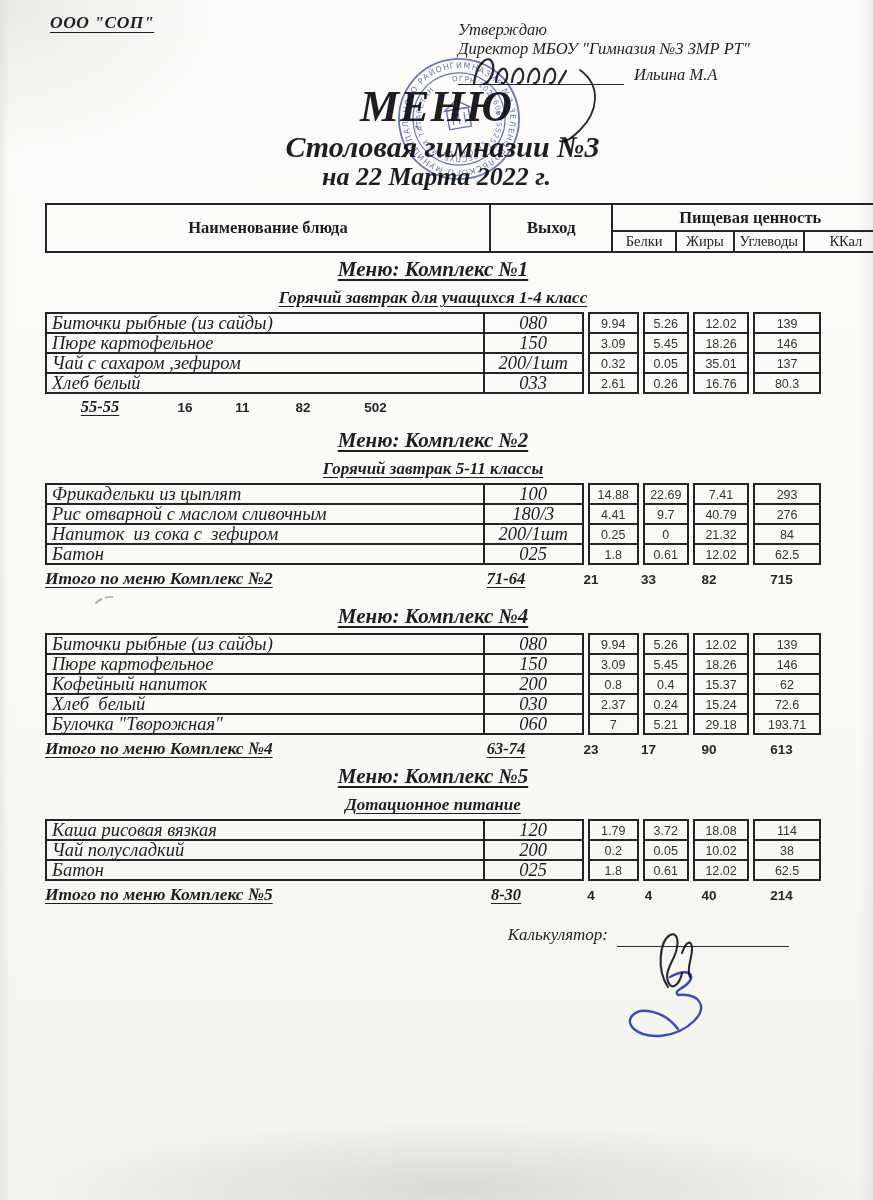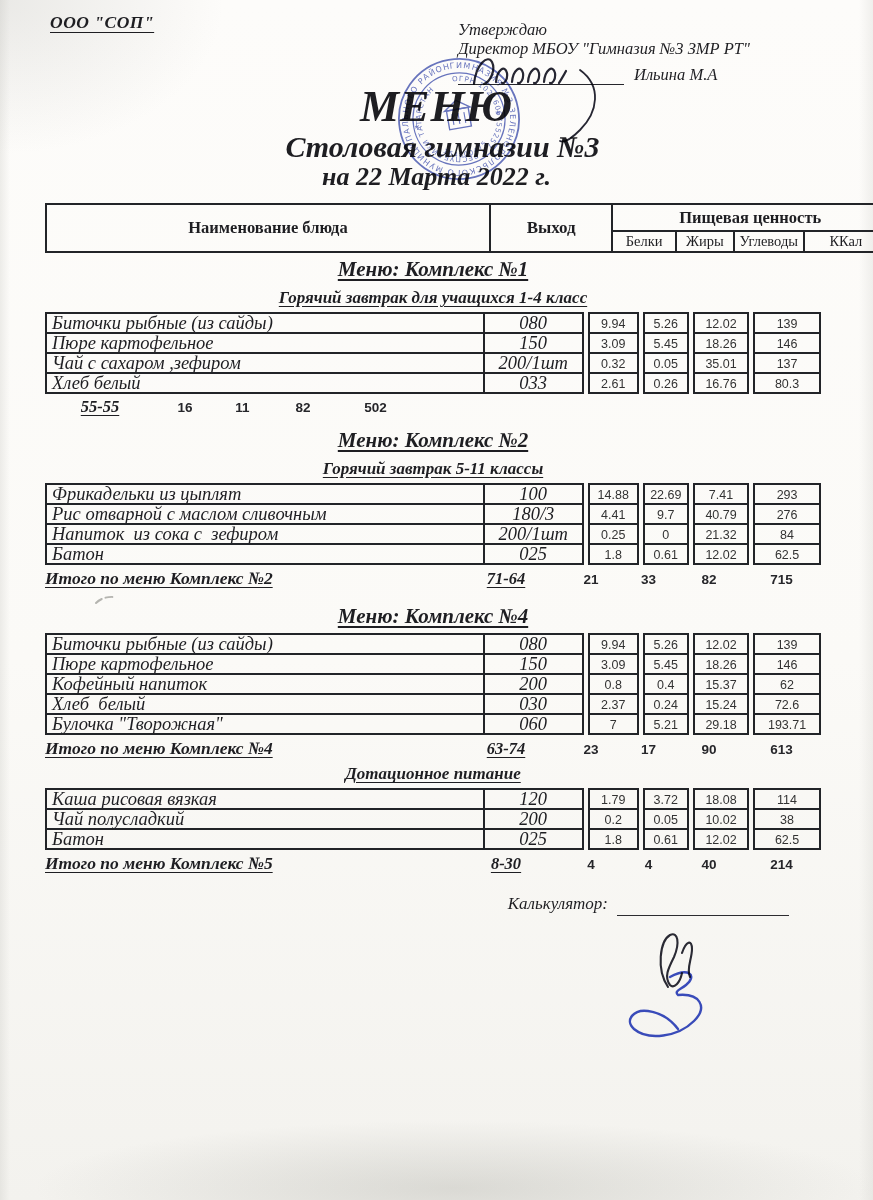--- a/index.html
+++ b/index.html
@@ -296,20 +296,21 @@
         <div class="total-label">Итого по меню Комплекс №4</div>
         <div class="total-yield">63-74</div>
         <div class="total-num tn-p">23</div>
         <div class="total-num tn-f">17</div>
         <div class="total-num tn-c">90</div>
         <div class="total-num tn-k">613</div>
       </div>
     </div>
 
     <div class="section sec4">
+      <div class="sec-title">Меню: Комплекс №5</div>
       <div class="sec-sub">Дотационное питание</div>
       <div class="menu-table">
         <div class="trow">
           <div class="cell c-dish">Каша рисовая вязкая</div>
           <div class="cell c-yield">120</div>
           <div class="cell c-num c-p">1.79</div>
           <div class="cell c-num c-f">3.72</div>
           <div class="cell c-num c-c">18.08</div>
           <div class="cell c-num c-k">114</div>
         </div>

